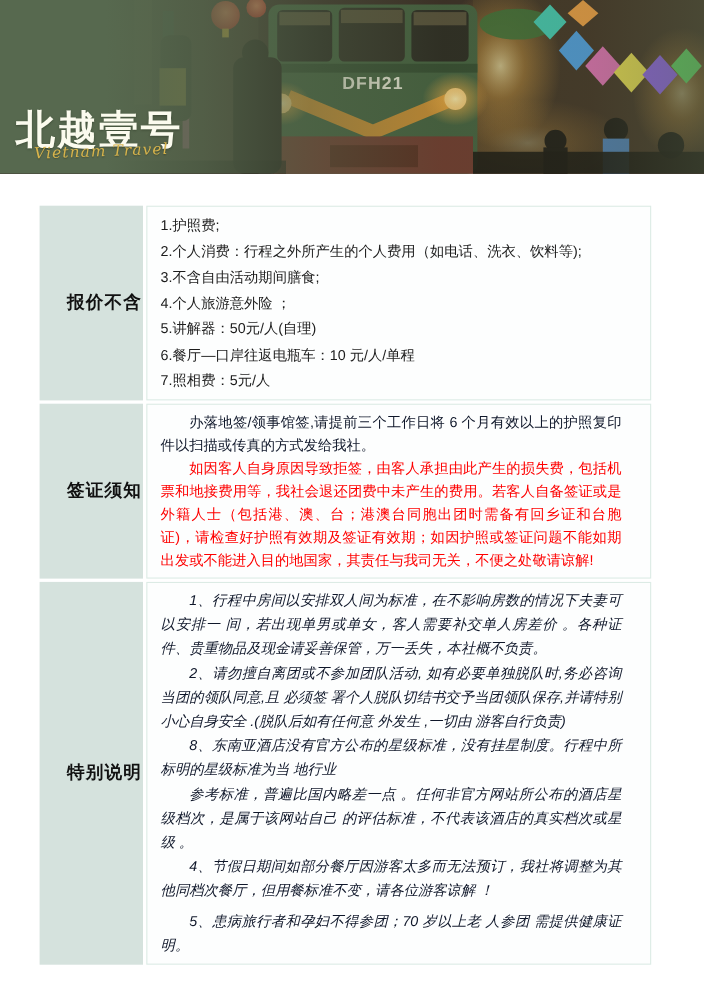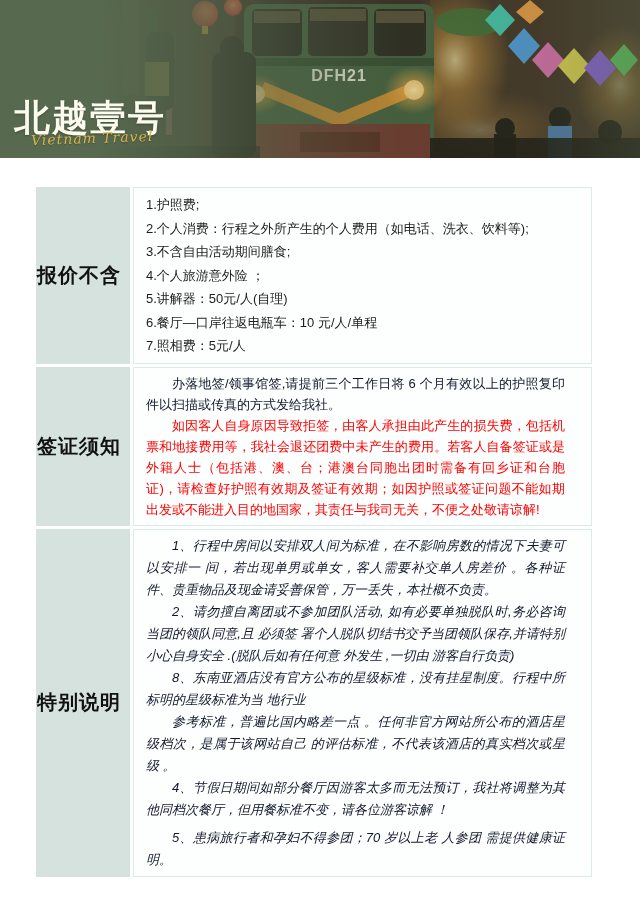--- a/index.html
+++ b/index.html
@@ -18,22 +18,22 @@
   .brand{position:absolute;left:14px;top:97px;width:300px;}
   .brand-title{color:#fbfbee;font-size:36px;font-weight:bold;letter-spacing:2px;
     line-height:1.15;text-shadow:0 1px 2px rgba(20,30,15,.35);}
   .brand-sub{position:absolute;left:17px;top:33px;color:#d8b44c;font-size:14px;
     font-style:italic;font-family:"DejaVu Serif",serif;letter-spacing:1px;
     transform:rotate(-2deg);text-shadow:0 1px 1px rgba(40,40,10,.3);white-space:nowrap;}
 
   
   .info-table{position:absolute;left:33px;top:184px;width:562px;
     border-collapse:separate;border-spacing:3px;table-layout:fixed;}
-  .label-cell{width:92px;background:#d5e2dd;text-align:left;vertical-align:middle;
-    font-weight:bold;font-size:20px;color:#111111;letter-spacing:1px;}
+  .label-cell{width:92px;background:#d5e2dd;text-align:right;vertical-align:middle;
+    font-weight:bold;font-size:16px;color:#111111;letter-spacing:1px;}
   .content-cell{background:#fdfefe;border:1px solid #dcebe5;vertical-align:middle;
     padding:5px 26px 5px 12px;font-size:13px;color:#1c1c1c;}
   .row-fees .content-cell{height:160px;}
   .row-visa .content-cell{height:144px;}
   .row-notes .content-cell{height:254px;font-style:italic;}
   .fee-line{line-height:23.5px;white-space:nowrap;overflow:hidden;}
   .para{text-indent:2em;text-align:justify;line-height:21px;margin:0;}
   .row-notes .para{line-height:22px;}
   .para.red{color:#fe0000;}
   .para.black{color:#0f172a;}

